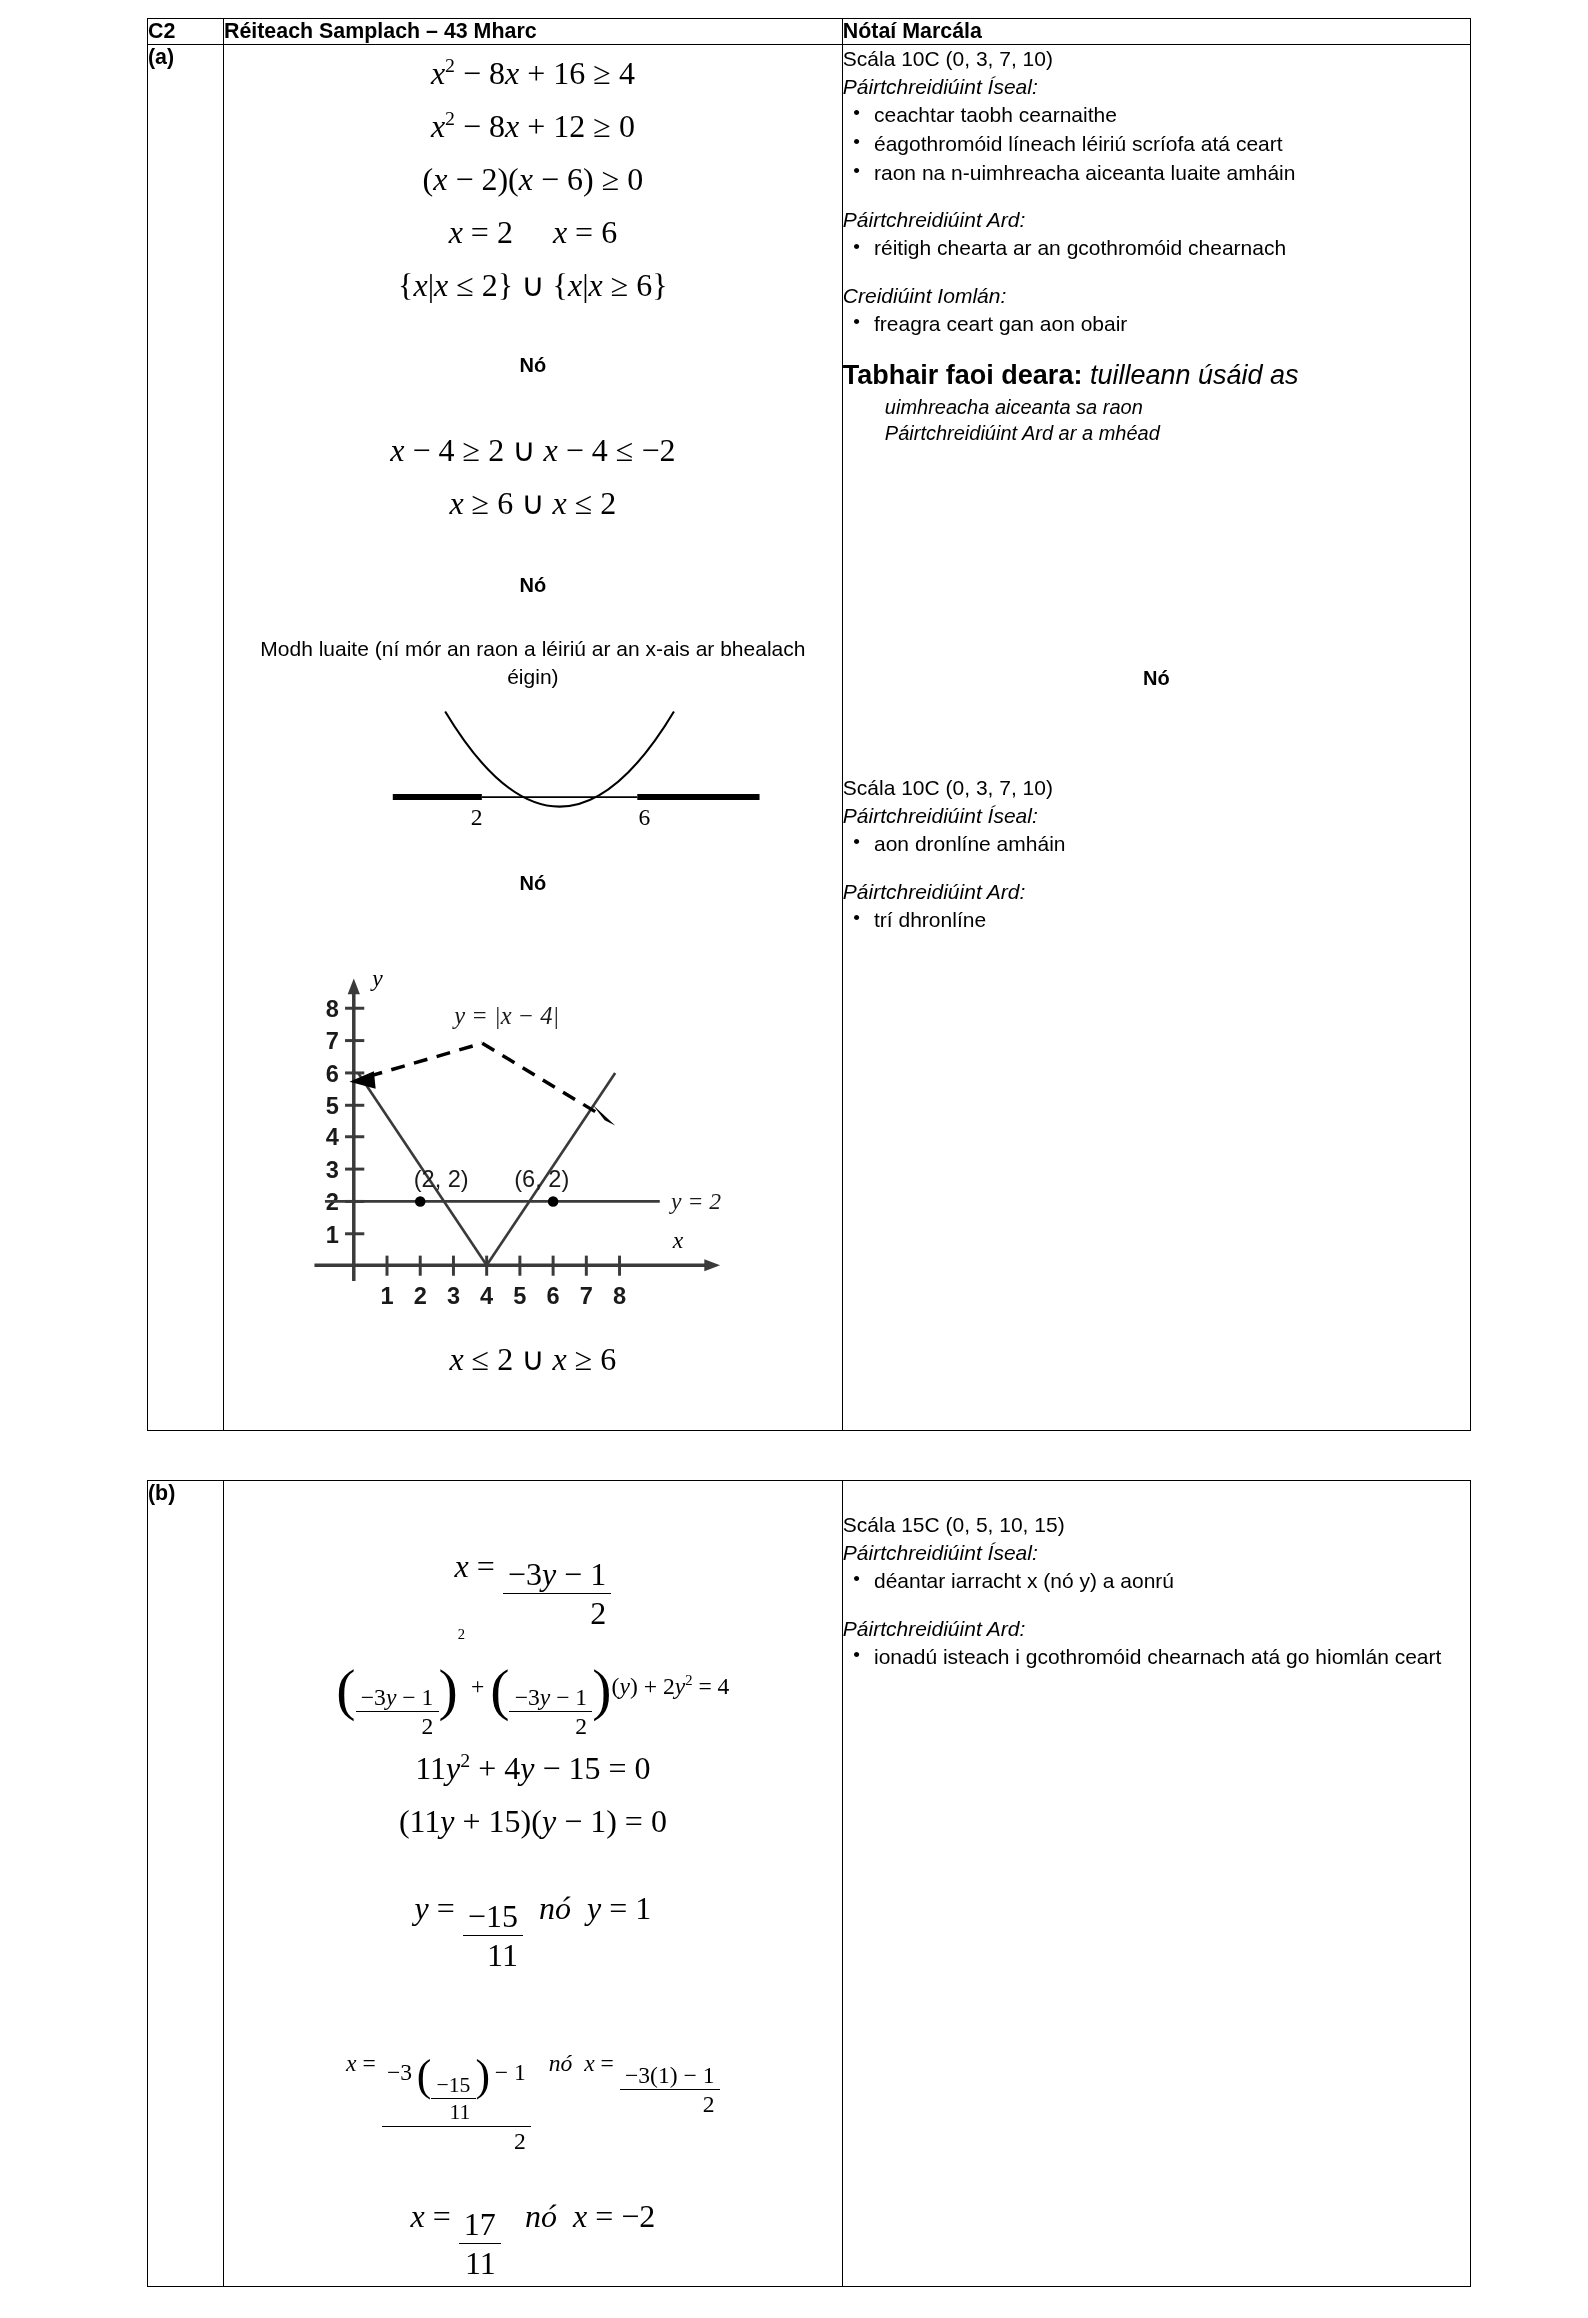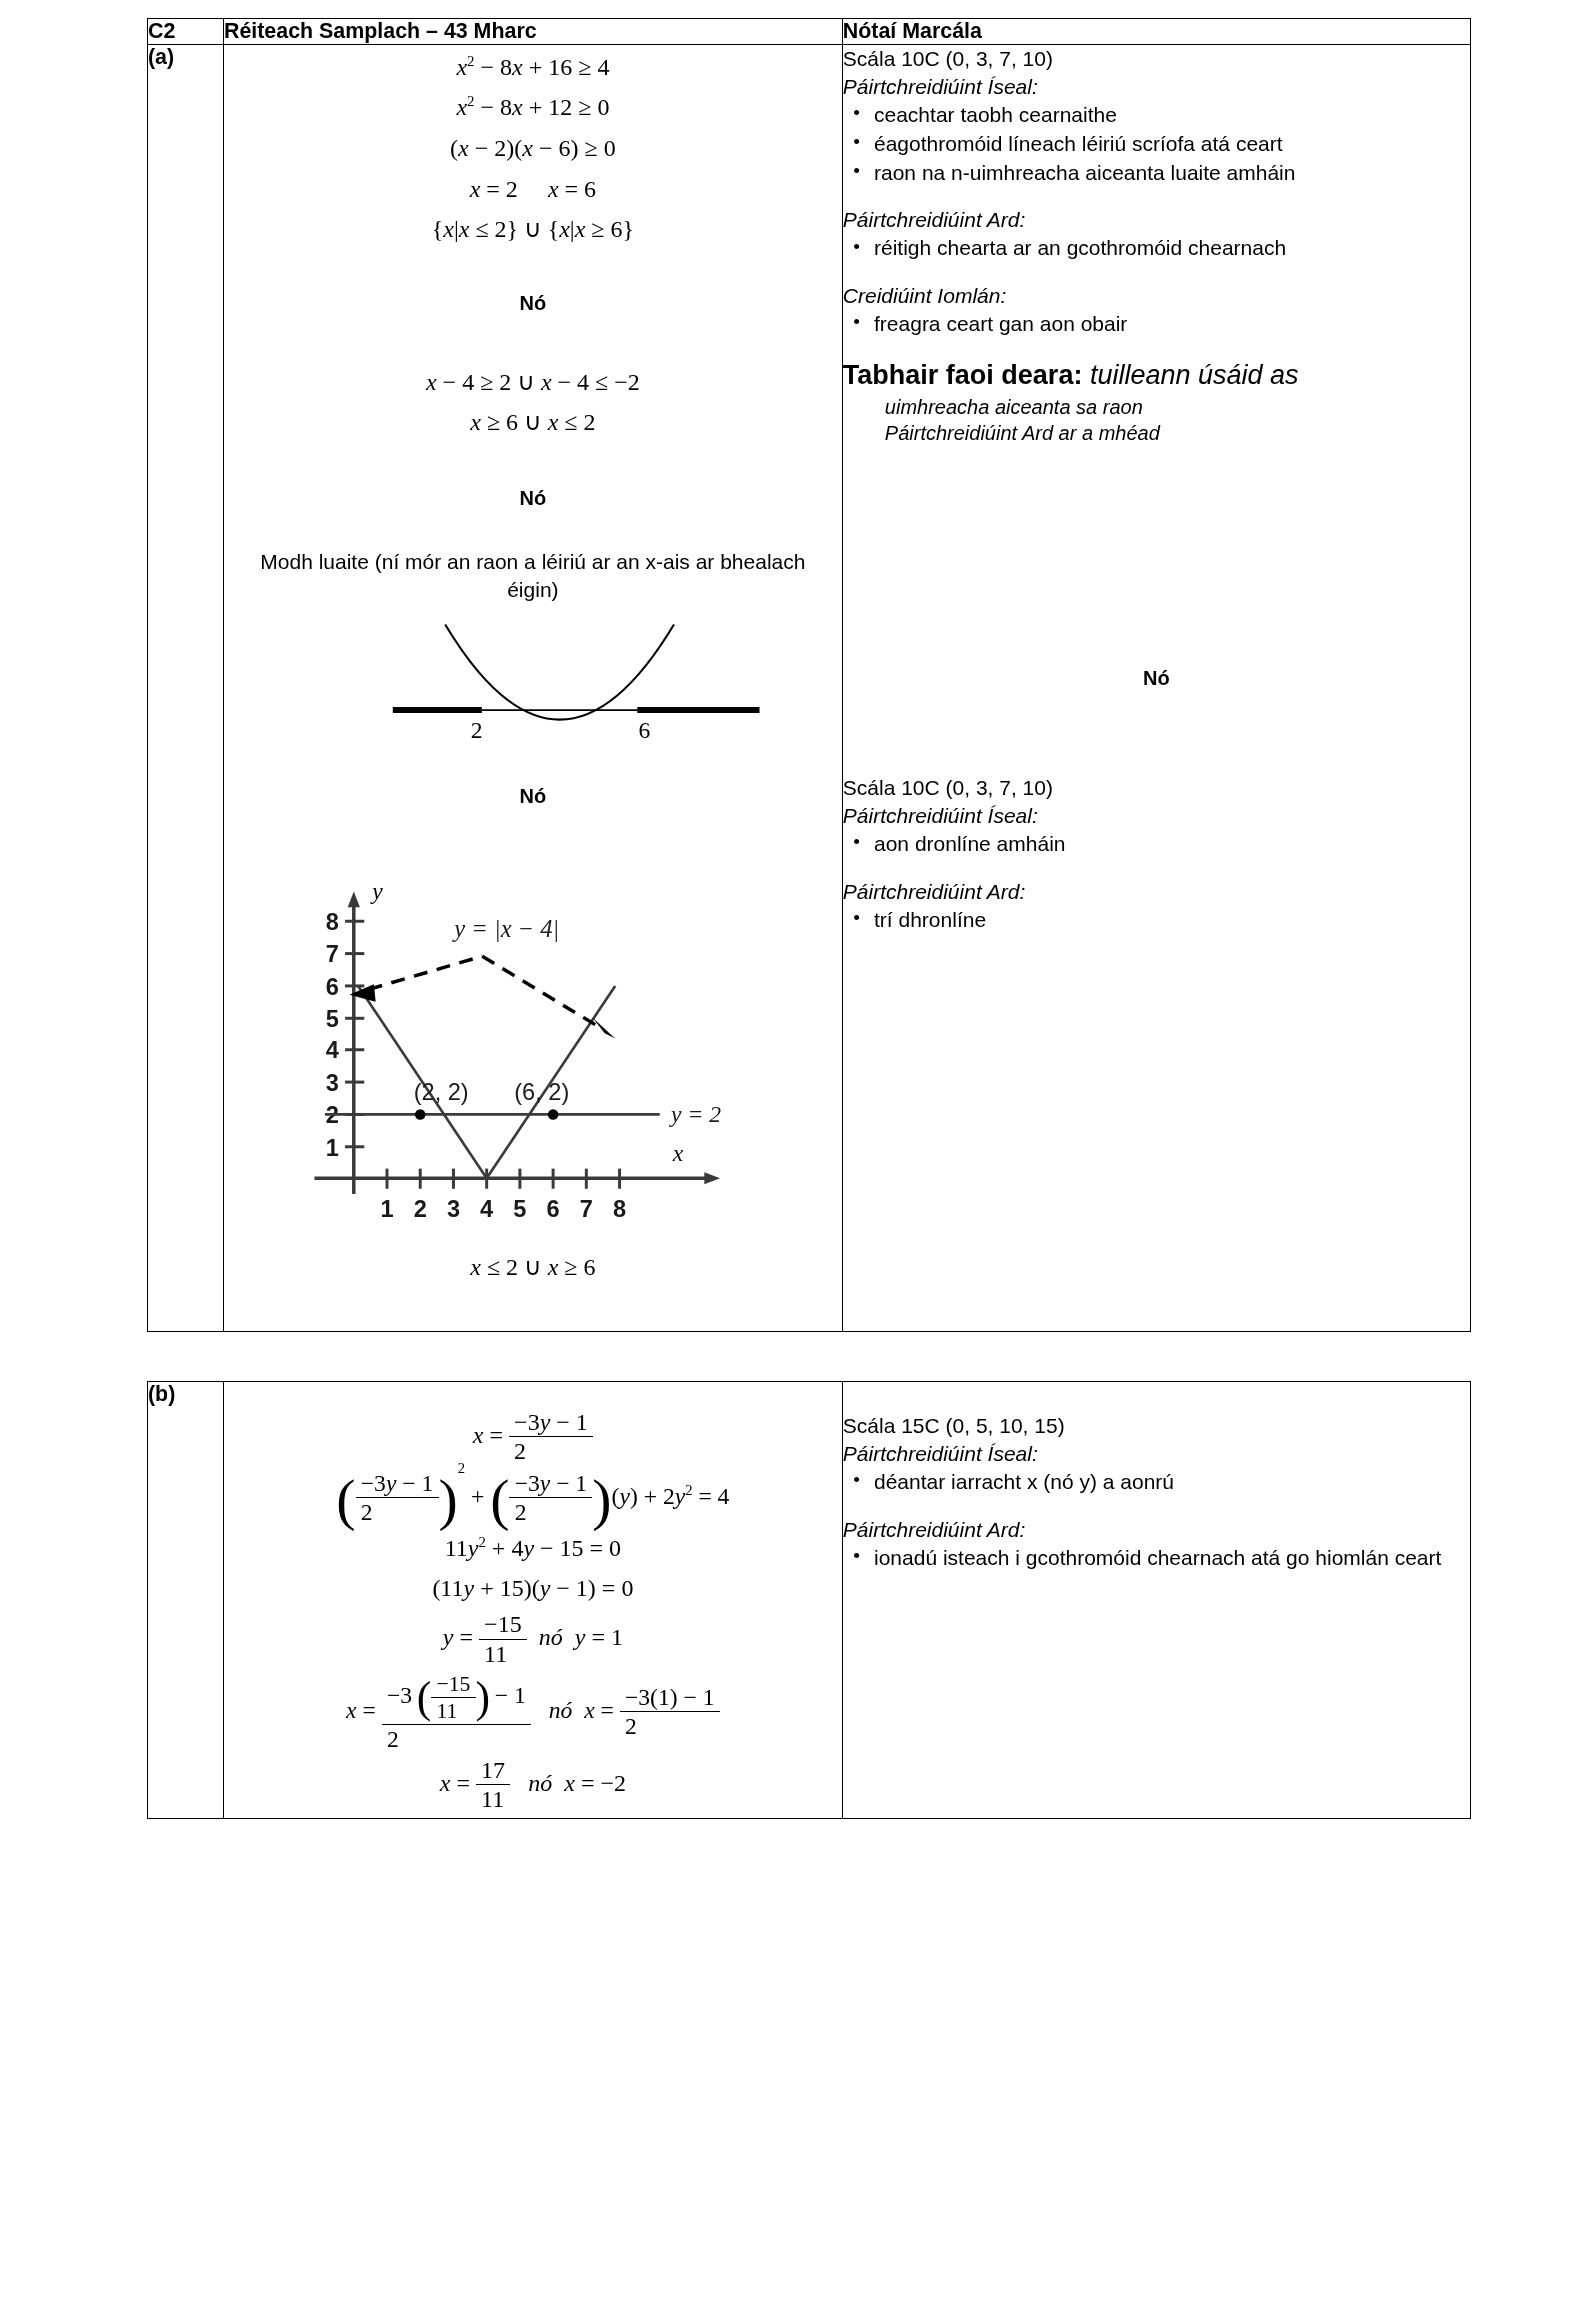--- a/index.html
+++ b/index.html
@@ -41,39 +41,40 @@
     font-size:21.4px;
     padding:12.2px 0 0 10.5px;
     text-align:left;
   }
   .sol-cell{padding:12.2px 14px 14px 14px;}
   .notes-cell{padding:12.2px 12.2px 14px 15.7px;}
 
   
   .math{
     font-family:"Liberation Serif", serif;
-    font-size:24px;
+    font-size:32px;
     line-height:1.55;
     text-align:center;
     white-space:nowrap;
   }
   .math .v{font-style:italic;}
   .math .supn{font-size:0.62em;vertical-align:super;font-style:normal;}
   .mrow{margin:3.5px 0;}
   .no{
     font-family:"Liberation Sans", sans-serif;
     font-weight:bold;
     font-size:20px;
     text-align:center;
   }
   .frac{
     display:inline-block;
     vertical-align:middle;
-    text-align:left;
+    text-align:right;
     font-family:"Liberation Serif", serif;
+    margin-top:48px;
   }
   .frac .num{display:block;padding:0 5.2px;border-bottom:1.4px solid #000;line-height:1.15;}
   .frac .den{display:block;padding:0 5.2px;line-height:1.2;}
   .bigparen{
     display:inline-block;
     vertical-align:middle;
     font-size:2.45em;
     line-height:0.62;
     font-family:"Liberation Serif", serif;
     transform:translateY(1.7px);

